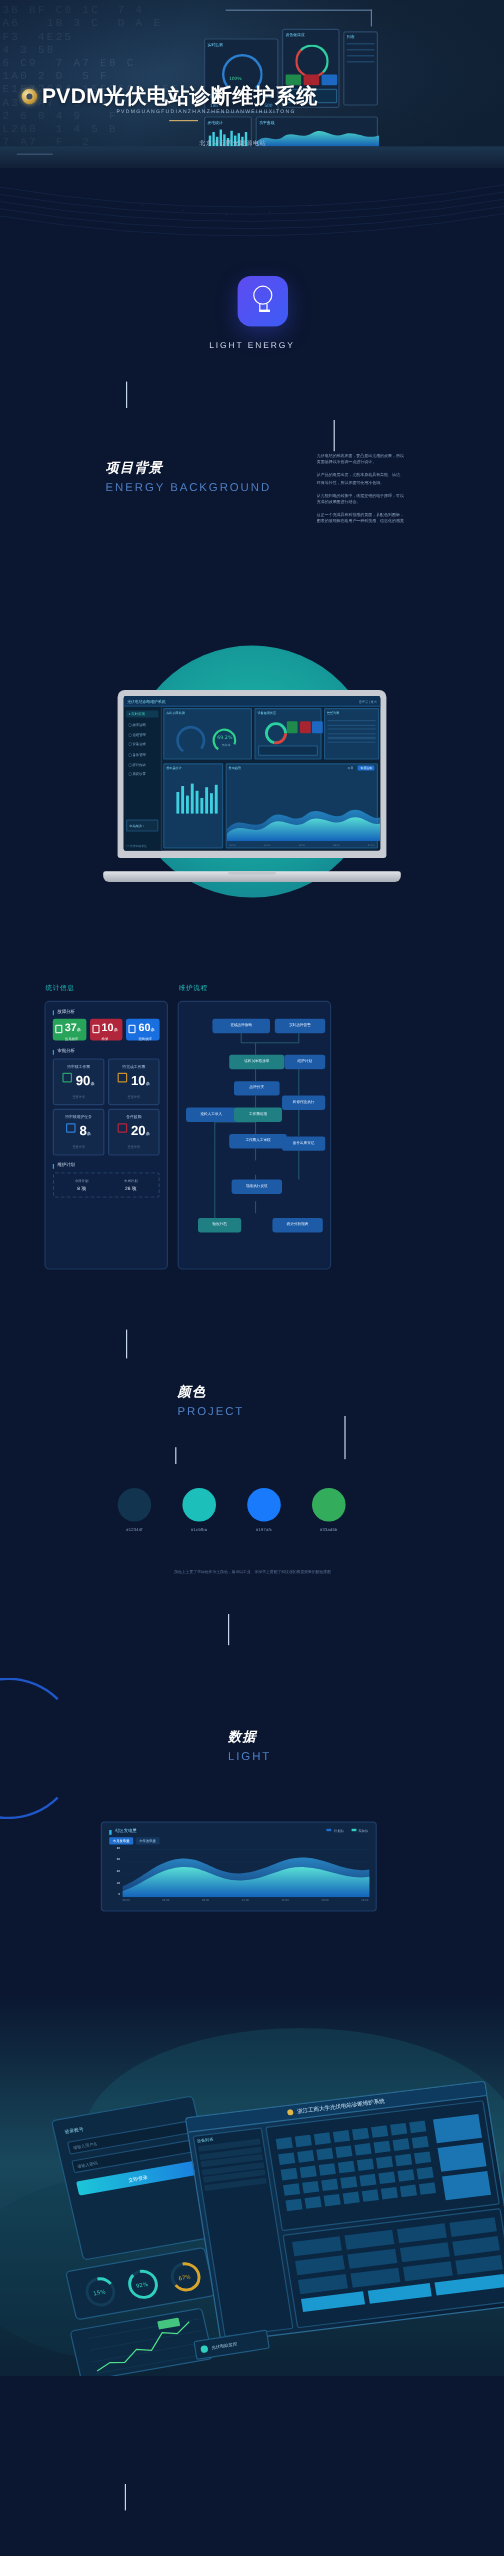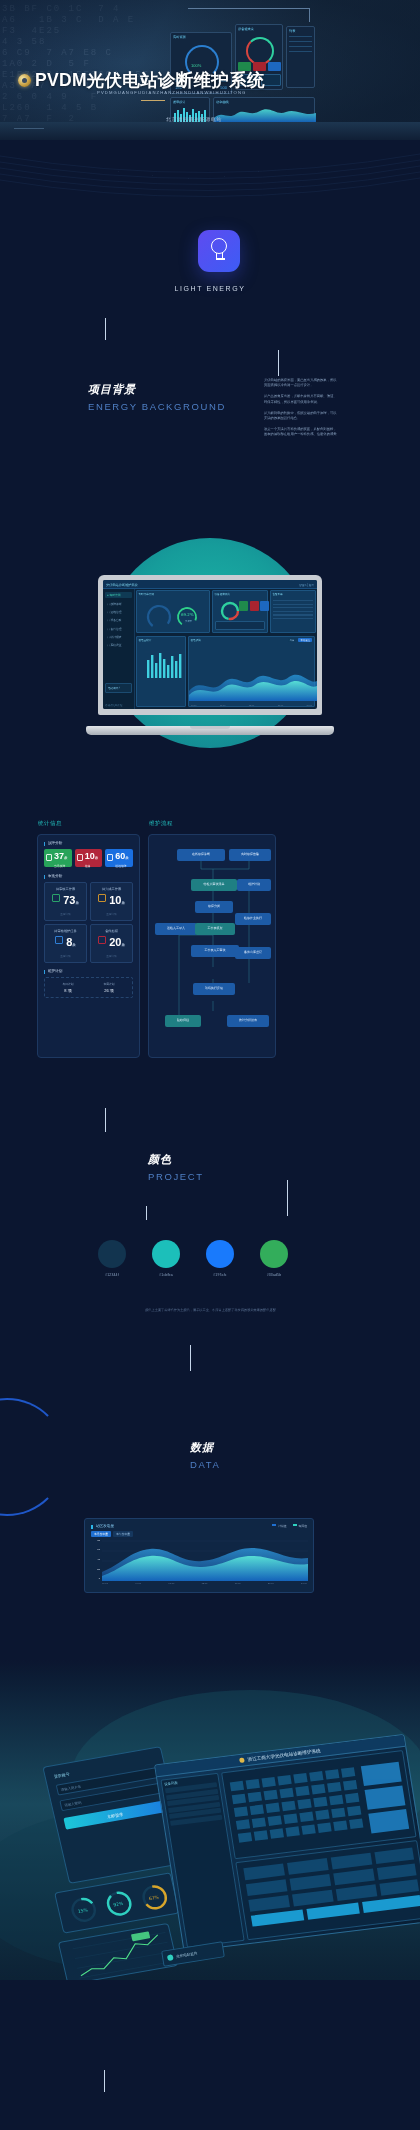--- a/index.html
+++ b/index.html
@@ -428,21 +428,21 @@
           <span class="gi"></span>
           <div class="num"><span>60</span><small>条</small></div>
           <div class="cap">巡检故障</div>
         </div>
       </div>
 
       <div class="sub-lbl">审批分析</div>
       <div class="grid2">
         <div class="mini">
           <div class="t">待审核工作票</div>
-          <div class="v"><span class="ic" style="border-color:#2aa26a;"></span><span>73</span><small>条</small></div>
+          <div class="v"><span class="ic" style="border-color:#2aa26a;"></span><span>90</span><small>条</small></div>
           <div class="f">查看详情</div>
         </div>
         <div class="mini">
           <div class="t">待完成工作票</div>
           <div class="v"><span class="ic" style="border-color:#c8902e;"></span><span>10</span><small>条</small></div>
           <div class="f">查看详情</div>
         </div>
         <div class="mini">
           <div class="t">待审核维护任务</div>
           <div class="v"><span class="ic" style="border-color:#2f7fd6;"></span><span>8</span><small>条</small></div>
@@ -531,21 +531,21 @@
   </section>
 
   <div class="tick" style="left:287px;top:1180px;height:36px;"></div>
   <div class="tick" style="left:190px;top:1345px;height:26px;"></div>
 
   <div class="ring" style="left:-52px;top:1398px;width:118px;height:118px;border-color:#1f57c8;border-right-color:transparent;"></div>
 
   <section class="data-zone">
     <div class="sec-head" style="left:190px;top:40px;">
       <div class="sec-cn">数据</div>
-      <div class="sec-en">DATA</div>
+      <div class="sec-en">LIGHT</div>
     </div>
 
     <div class="chart-card">
       <div class="cc-head">
         <div class="cc-title">站区发电量</div>
         <div class="cc-legend">
           <span><i style="background:#1f6fd0;"></i><em style="font-style:normal;">计划值</em></span>
           <span><i style="background:#2fd0c0;"></i><em style="font-style:normal;">实际值</em></span>
         </div>
       </div>

